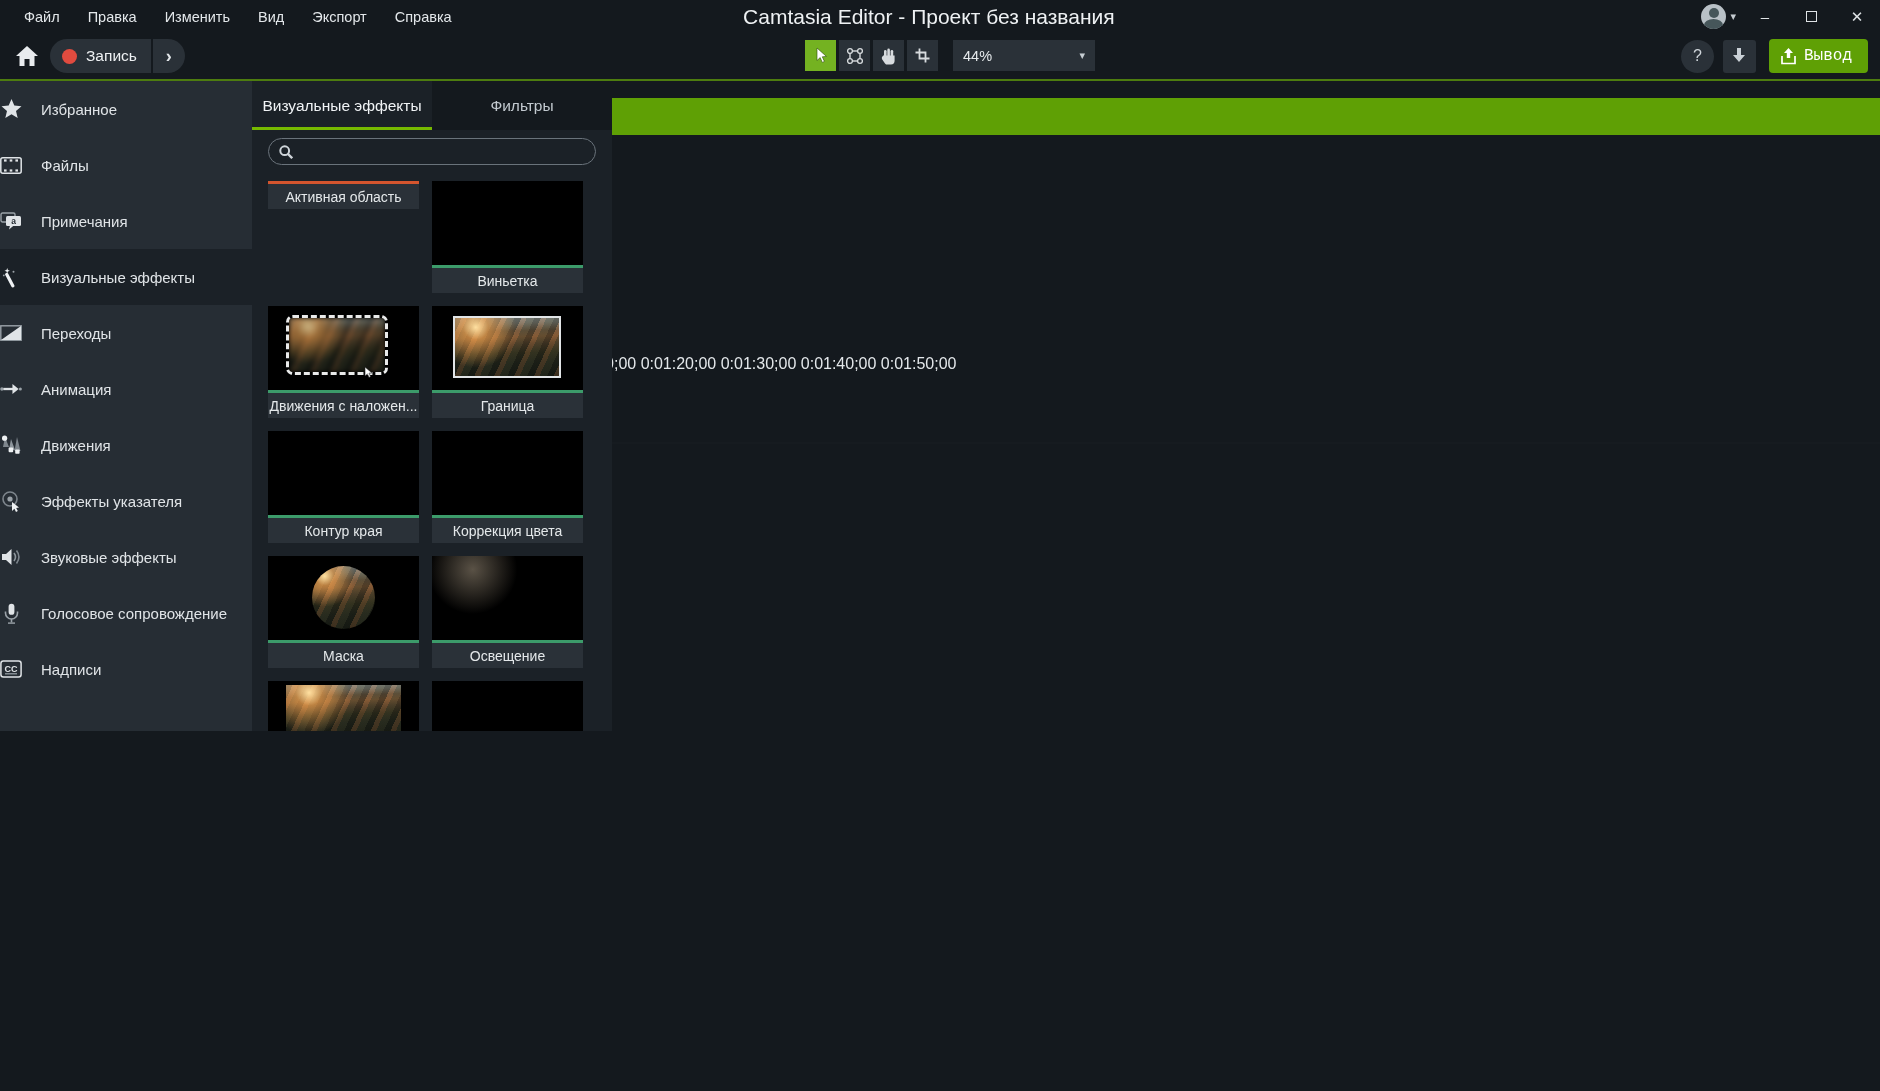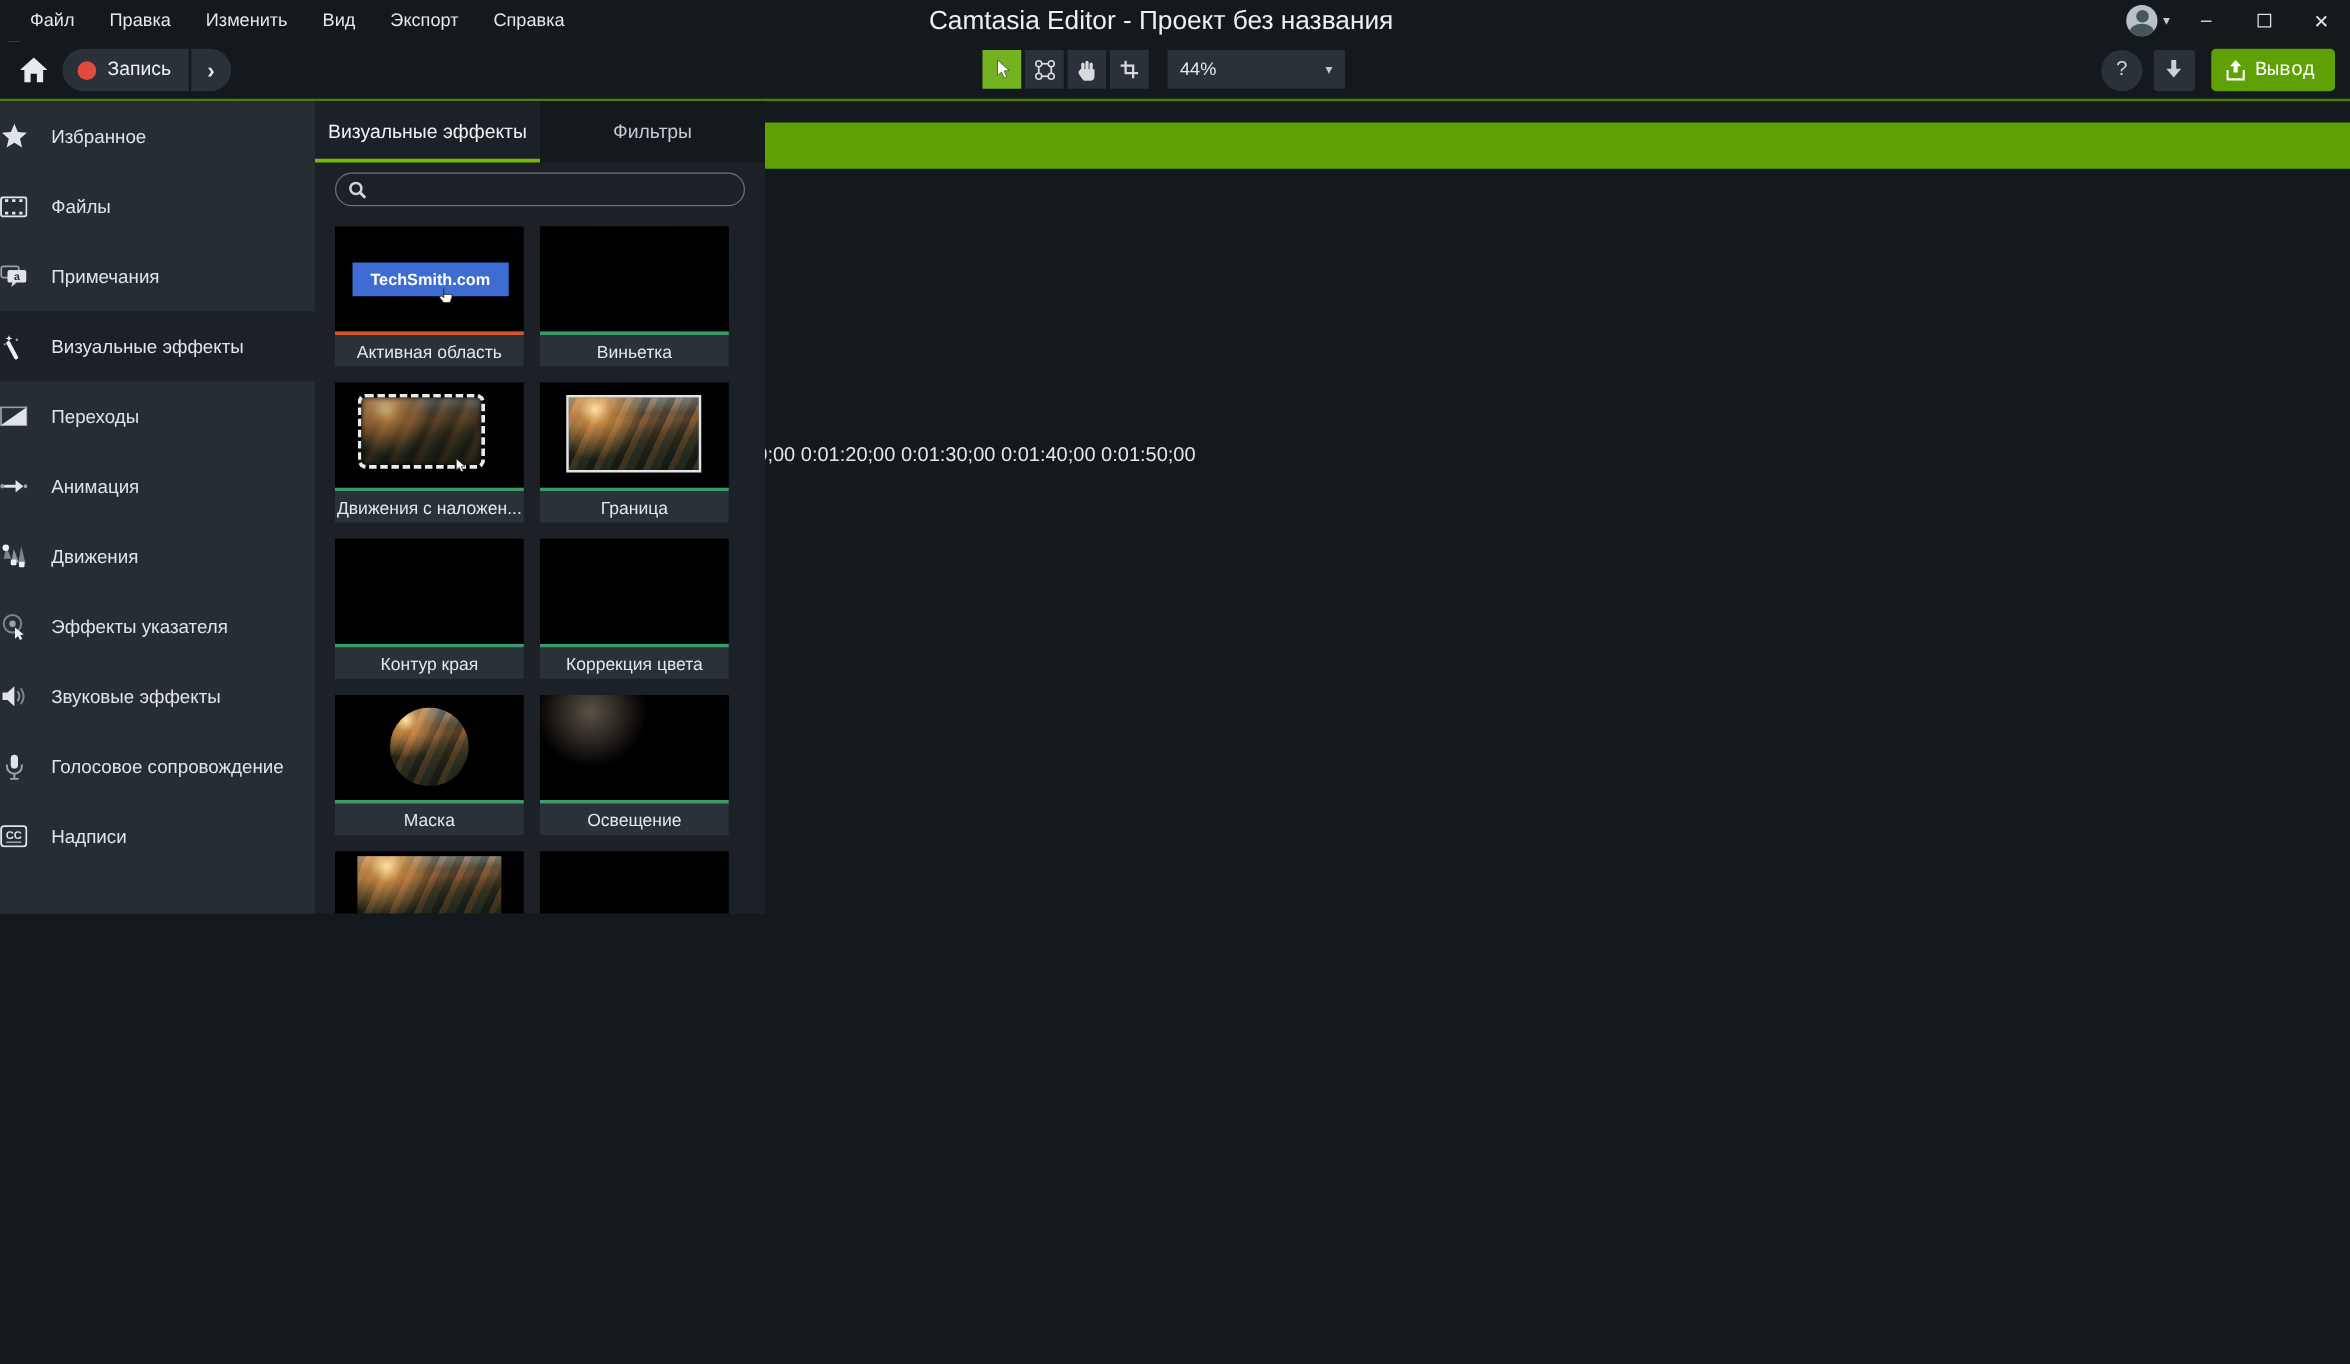--- a/index.html
+++ b/index.html
@@ -28,21 +28,21 @@
   .toolbar{position:absolute;left:0;top:33px;width:100%;height:48px;background:#14191e;
            border-bottom:2px solid #4d7c0f;}
   .tb-left{position:absolute;left:10px;top:0;height:46px;display:flex;align-items:center;}
   .home-btn{width:34px;height:34px;display:flex;align-items:center;justify-content:center;}
   .rec-pill{margin-left:6px;height:34px;background:#2a3138;border-radius:17px 0 0 17px;
             display:flex;align-items:center;padding:0 14px 0 12px;gap:9px;}
   .rec-dot{width:15px;height:15px;border-radius:50%;}
   .rec-lbl{font-size:15.5px;color:#eef1f3;}
   .rec-exp{margin-left:2px;width:32px;height:34px;background:#2a3138;border-radius:0 17px 17px 0;
            display:flex;align-items:center;justify-content:center;color:#e3e7ea;font-size:18px;font-weight:bold;}
-  .tb-center{position:absolute;left:931px;top:7px;transform:translateX(-50%);display:flex;align-items:center;gap:3px;}
+  .tb-center{position:absolute;left:950px;top:7px;transform:translateX(-50%);display:flex;align-items:center;gap:3px;}
   .tool-btn{width:31px;height:31px;background:#2a3138;display:flex;align-items:center;justify-content:center;}
   .tool-btn.sel{background:#74b221;}
   .zoom-select{margin-left:12px;width:142px;height:31px;background:#2a3138;display:flex;align-items:center;
                padding:0 10px;font-size:14.5px;color:#e6eaec;}
   .zoom-select .zcaret{margin-left:auto;font-size:11px;color:#c6cdd2;}
   .tb-right{position:absolute;right:12px;top:6px;display:flex;align-items:center;gap:9px;}
   .sq-btn{width:33px;height:33px;background:#2a3138;border-radius:3px;display:flex;align-items:center;justify-content:center;
           color:#cfd5da;font-size:16px;}
   .help-btn{border-radius:50%;}
   .export-btn{margin-left:4px;height:34px;padding:0 16px 0 12px;border-radius:4px;display:flex;align-items:center;gap:8px;
@@ -393,26 +393,20 @@
         <svg width="14" height="14" viewBox="0 0 14 14">
           <circle cx="5.7" cy="5.7" r="4.4" fill="none" stroke="#cfd5da" stroke-width="2"></circle>
           <path d="M9 9 L13.2 13.2" stroke="#cfd5da" stroke-width="2.4"></path>
         </svg>
         <input value="" style="">
       </div>
 
       <div class="media-grid">
 
         <div class="tile">
-          <div class="img mnt">
-            <div class="banner">TechSmith.com</div>
-            <svg class="hand-cur" width="13" height="14" viewBox="0 0 13 14">
-              <path d="M5 1 V8 L3 6.5 L1.6 8 L5 12 H10 L11.6 7.5 V5.5 H5 Z" fill="#fff" stroke="#333" stroke-width="0.7"></path>
-            </svg>
-          </div>
           <div class="bar" style="background:#d4552e;"></div>
           <div class="lbl">Активная область</div>
         </div>
 
         <div class="tile">
           <div class="img mnt">
               <div class="vignette-ov"></div>
             </div>
           <div class="bar" style="background:#3c9b6a;"></div>
           <div class="lbl">Виньетка</div>

